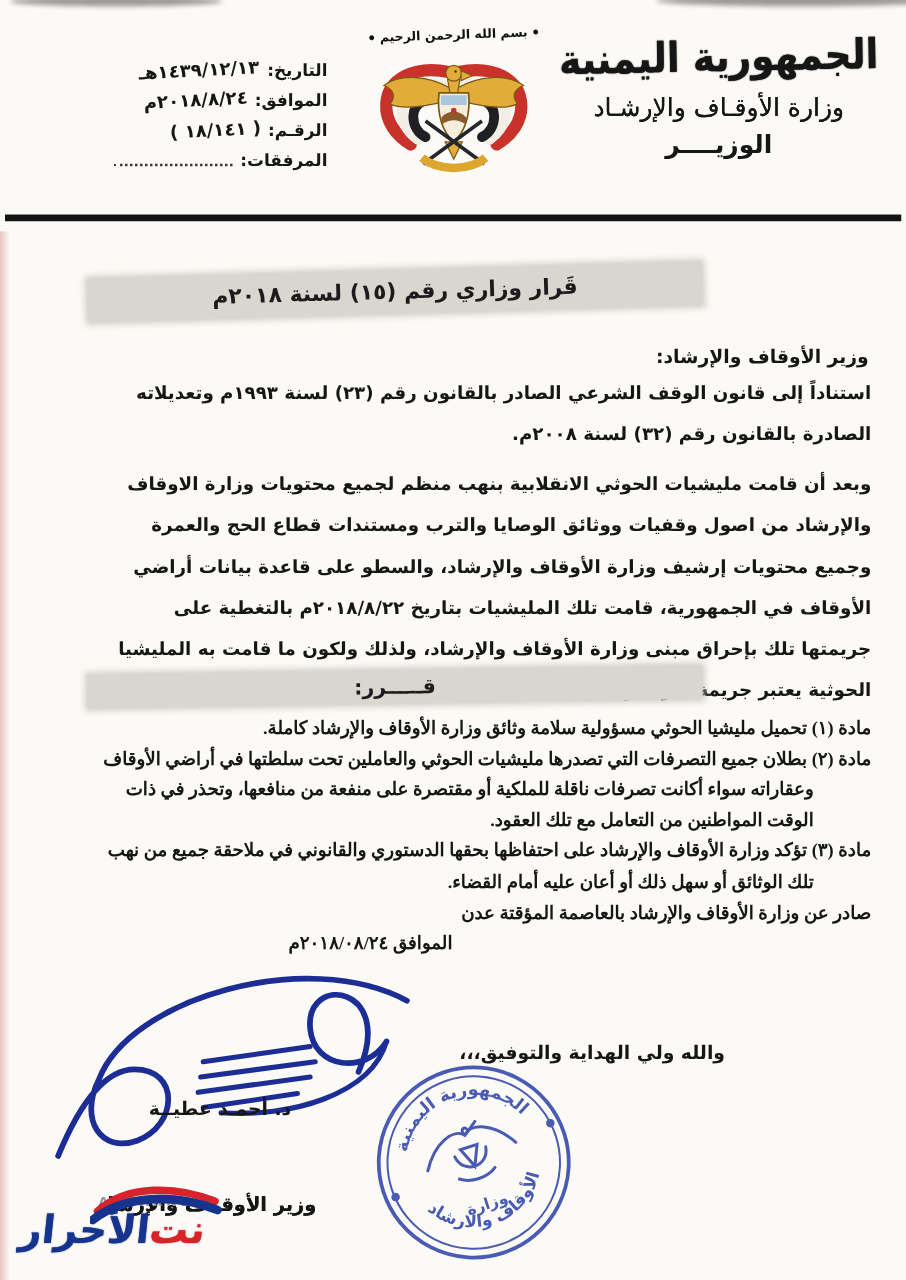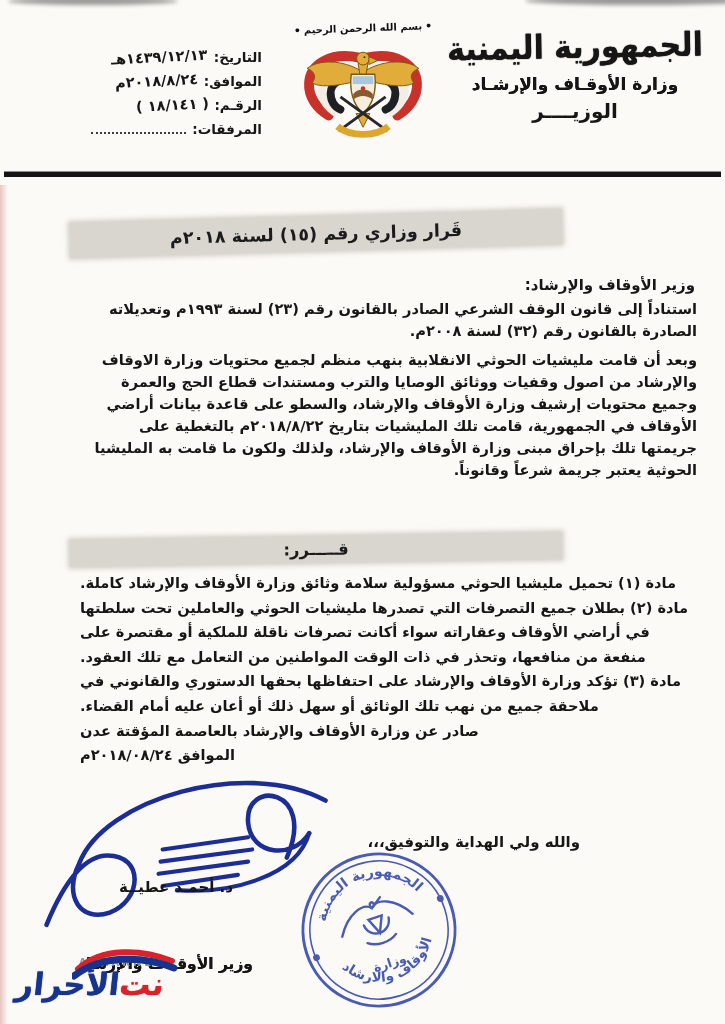--- a/index.html
+++ b/index.html
@@ -23,41 +23,41 @@
   .dotline{width:95px;border-bottom:2px dotted #3a3a3a;height:10px;}
 
   .hdr-center{position:absolute;top:22px;left:287px;width:152px;text-align:center;}
   .bismillah{font-size:10px;font-weight:bold;white-space:nowrap;transform:rotate(-2deg);color:#101010;}
   .bismillah .dot{font-size:11px;vertical-align:middle;padding:0 3px;}
   .emblem{margin-top:3px;}
 
   .hdr-right{position:absolute;top:30px;right:6px;width:288px;text-align:center;}
   .republic{font-size:30px;font-weight:bold;line-height:1.15;letter-spacing:-1px;
     transform:scaleY(1.1) rotate(-1deg);text-shadow:0 0 1px #000;}
-  .ministry{font-size:17px;font-weight:bold;margin-top:9px;text-shadow:0 0 .5px #000;}
+  .ministry{font-size:20px;font-weight:normal;margin-top:9px;text-shadow:0 0 .5px #000;}
   .office{font-size:20px;font-weight:bold;margin-top:5px;}
 
   .rule{position:absolute;top:170px;left:4px;right:4px;height:7px;
     background:linear-gradient(#fcfaf6 0 1px,#8d8d8d 1px 2px,#141414 2px 7px);}
 
   
   .band{position:absolute;left:70px;width:492px;background:#d9d6d0;
     box-shadow:0 0 5px 2px rgba(190,187,180,.7);
     display:flex;align-items:center;justify-content:center;font-weight:bold;color:#1b1b1b;}
   .band1{top:216px;height:35px;font-size:17.5px;transform:rotate(-1.6deg);}
   .band2{top:536px;height:27px;font-size:16.5px;transform:rotate(-0.9deg);}
 
   .addressee{position:absolute;top:276px;right:30px;font-size:15px;font-weight:bold;}
 
   .preamble{position:absolute;top:298px;right:28px;left:86px;
-    font-size:14.6px;font-weight:bold;line-height:22px;}
+    font-size:14.6px;font-weight:bold;line-height:33px;}
   .preamble p{margin:0 0 7px 0;}
 
   .articles{position:absolute;top:571px;right:28px;left:80px;
-    font-size:14.6px;font-weight:bold;line-height:24.6px;text-align:left;}
+    font-size:14.6px;font-weight:bold;line-height:24.6px;text-align:right;font-family:Liberation Serif, serif;}
   .article{margin:0;padding-right:46px;text-indent:-46px;}
   .issued{margin:0;}
   .issued-date{margin:0 335px 0 0;white-space:nowrap;}
 
   .closing{position:absolute;top:833px;right:145px;font-size:15px;font-weight:bold;}
 
   
   .sig-svg{position:absolute;left:30px;top:770px;}
   .sig-name{position:absolute;top:878px;right:492px;font-size:15px;font-weight:bold;white-space:nowrap;}
   .sig-title{position:absolute;top:933px;right:472px;font-size:15.5px;font-weight:bold;white-space:nowrap;text-shadow:0 0 .5px #000;margin-top:22px;}

